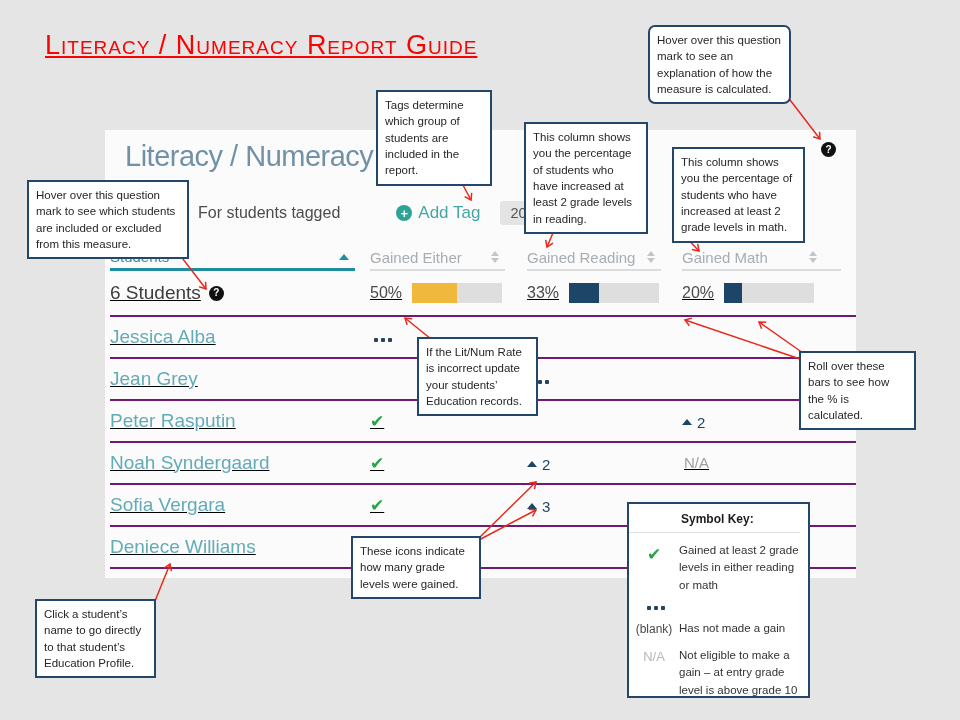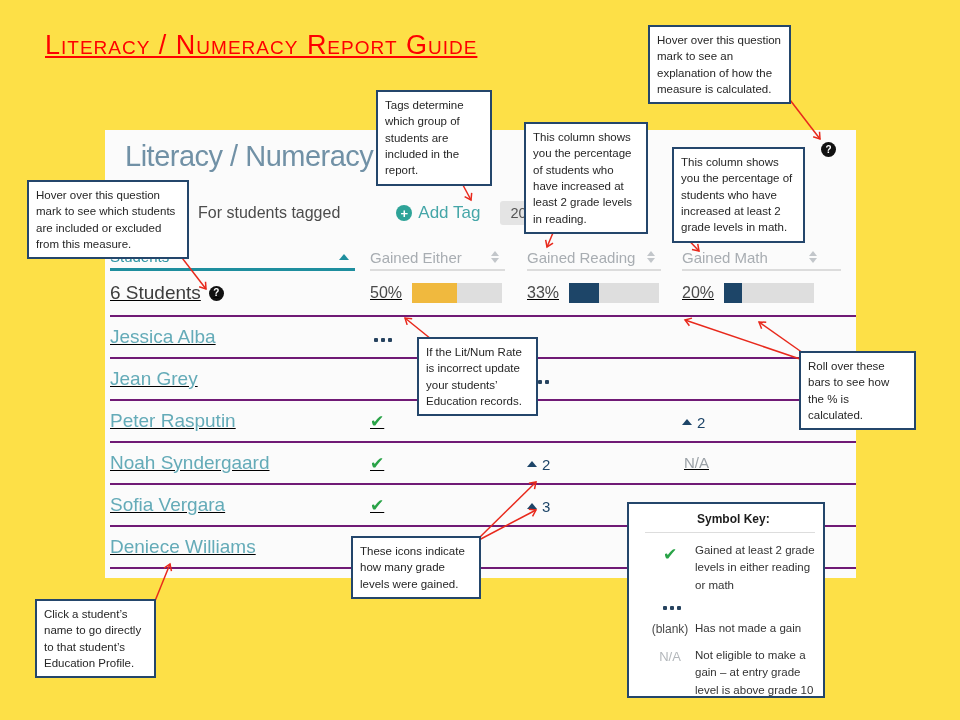--- a/index.html
+++ b/index.html
@@ -1,18 +1,18 @@
 <!DOCTYPE html>
 <html><head>
 <meta charset="utf-8">
 <style>
   * { margin:0; padding:0; box-sizing:border-box; }
   html,body { background:#fff; }
   body { font-family:"Liberation Sans", sans-serif; }
-  #stage { position:relative; width:960px; height:720px; background:#fde047; overflow:hidden; }
+  #stage { position:relative; width:960px; height:720px; background:#e5e5e5; overflow:hidden; }
 
   
   .slide-title {
     position:absolute; left:45px; top:30px;
     font-variant:small-caps; font-size:27px; letter-spacing:1px;
     color:#fe0000; text-decoration:underline; font-weight:500;
   }
 
   
   .panel { position:absolute; left:105px; top:130px; width:751px; height:448px; background:#fbfbfb; }
@@ -69,22 +69,22 @@
   .cell.sym { padding-left:0; }
 
   
   .callout {
     position:absolute; background:#fff; border:2px solid #24466b;
     font-size:11.5px; line-height:1.42; color:#262626; padding:5px 7px; z-index:10;
   }
 
   
   .symkey {
-    position:absolute; left:627px; top:502px; width:198px; height:196px;
-    background:#fff; border:2px solid #24466b; z-index:10; padding:8px 8px 6px 16px;
+    position:absolute; left:627px; top:502px; width:183px; height:196px;
+    background:#fff; border:2px solid #24466b; z-index:10; padding:8px 8px 6px 0;
   }
   .symkey-title { font-size:12px; font-weight:bold; color:#1c1c1c; margin-left:52px; margin-bottom:6px; }
   .symkey-div { height:1px; background:#ddd; margin-bottom:9px; }
   .symrow { display:grid; grid-template-columns:50px 1fr; align-items:start; margin-bottom:10px; }
   .symrow .ic { display:flex; justify-content:center; padding-top:2px; }
   .symrow .tx { font-size:11.5px; line-height:1.5; color:#333; }
   .blank-label { font-size:12px; color:#4a4a4a; }
   .na-label { font-size:13px; color:#b3b7bb; }
 
   
@@ -236,21 +236,21 @@
       <line x1="176" y1="250" x2="206" y2="289" marker-end="url(#ah)"></line>
       <line x1="431" y1="339" x2="405" y2="318" marker-end="url(#ah)"></line>
       <line x1="800" y1="359" x2="685" y2="320" marker-end="url(#ah)"></line>
       <line x1="803" y1="353" x2="759" y2="322" marker-end="url(#ah)"></line>
       <line x1="479" y1="538" x2="536" y2="482" marker-end="url(#ah)"></line>
       <line x1="477" y1="541" x2="536" y2="510" marker-end="url(#ah)"></line>
       <line x1="155" y1="601" x2="170" y2="564" marker-end="url(#ah)"></line>
     </g>
   </svg>
 
-  <div class="callout" style="left:648px; top:25px; width:143px;">Hover over this question mark to see an explanation of how the measure is calculated.</div>
+  <div class="callout" style="left:648px; top:25px; width:143px;border-radius:7px;">Hover over this question mark to see an explanation of how the measure is calculated.</div>
   <div class="callout" style="left:376px; top:90px; width:116px;">Tags determine which group of students are included in the report.</div>
   <div class="callout" style="left:524px; top:122px; width:124px;">This column shows you the percentage of students who have increased at least 2 grade levels in reading.</div>
   <div class="callout" style="left:672px; top:147px; width:133px;">This column shows you the percentage of students who have increased at least 2 grade levels in math.</div>
   <div class="callout" style="left:27px;  top:180px; width:162px;">Hover over this question mark to see which students are included or excluded from this measure.</div>
   <div class="callout" style="left:417px; top:337px; width:121px;">If the Lit/Num Rate is incorrect update your students’ Education records.</div>
   <div class="callout" style="left:799px; top:351px; width:117px;">Roll over these bars to see how the % is calculated.</div>
   <div class="callout" style="left:351px; top:536px; width:130px;">These icons indicate how many grade levels were gained.</div>
   <div class="callout" style="left:35px;  top:599px; width:121px;">Click a student’s name to go directly to that student’s Education Profile.</div>
 
   <div class="symkey">

